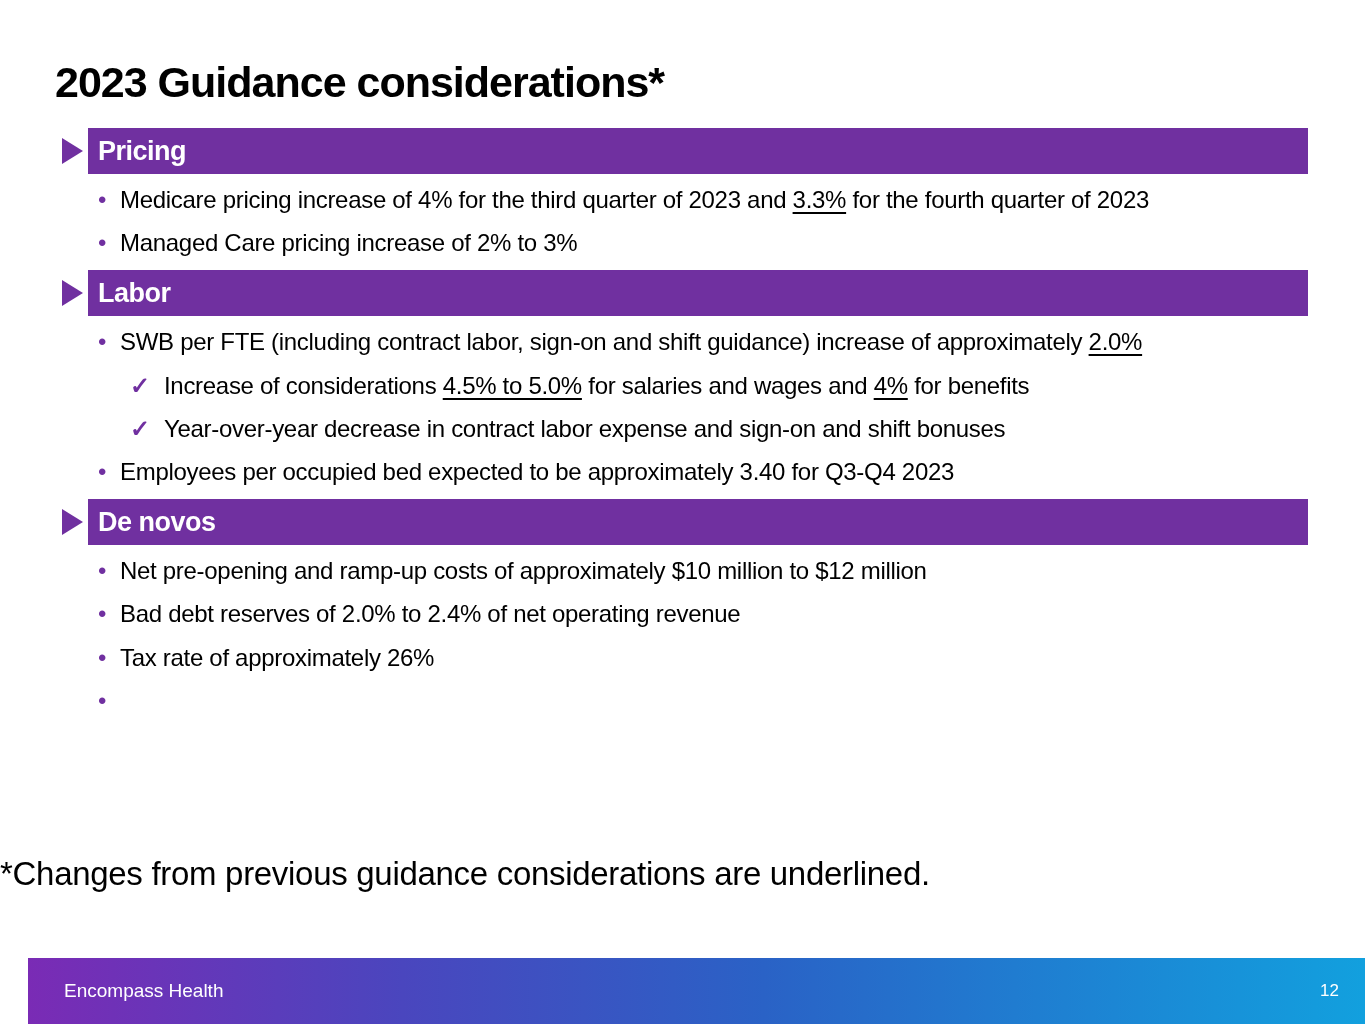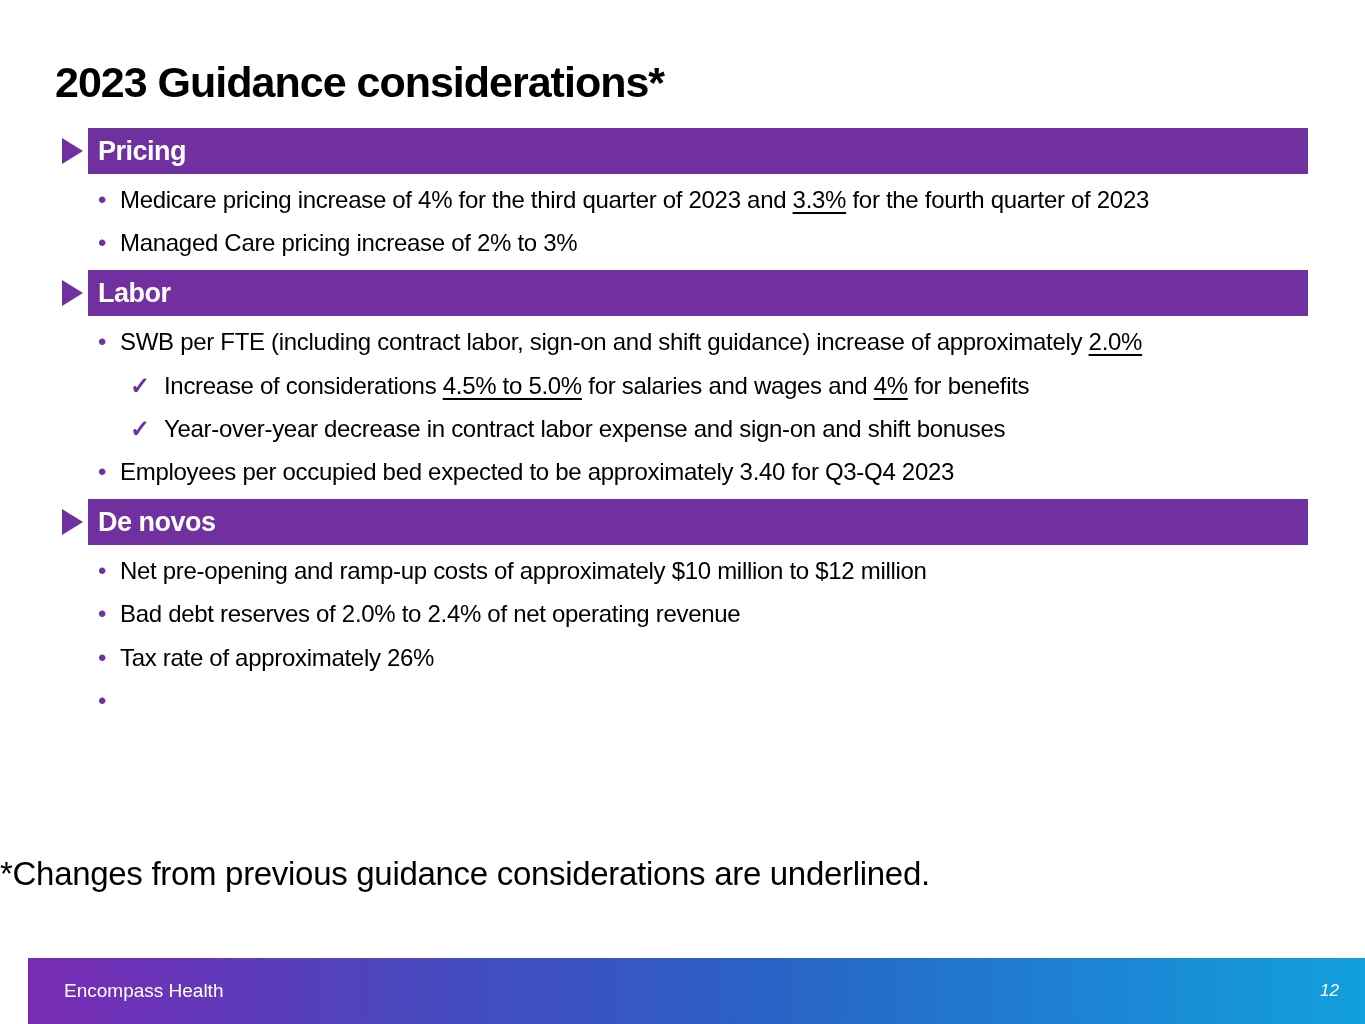--- a/index.html
+++ b/index.html
@@ -106,21 +106,20 @@
     color: #ffffff;
     margin-left: 28px;
   }
   .footer-brand {
     margin-left: 36px;
     font-size: 19px;
   }
   .footer-page {
     margin-right: 26px;
     font-size: 17px;
-    font-style: italic;
   }
 </style>
 </head>
 <body>
 
 <div class="slide">
 
   <h1 class="title">2023 Guidance considerations*</h1>
 
   <div class="content">

